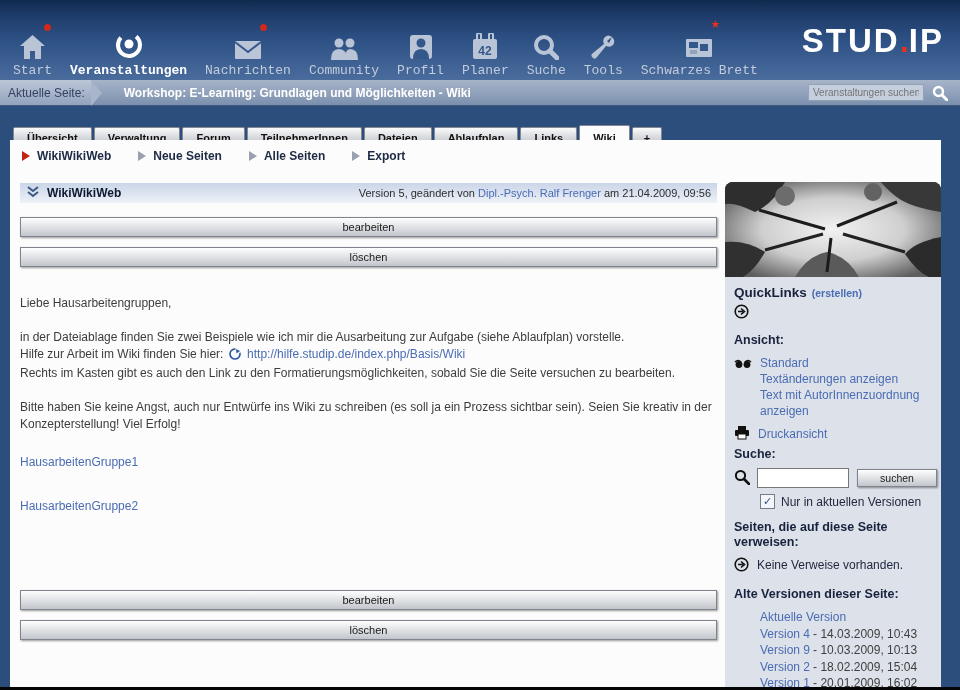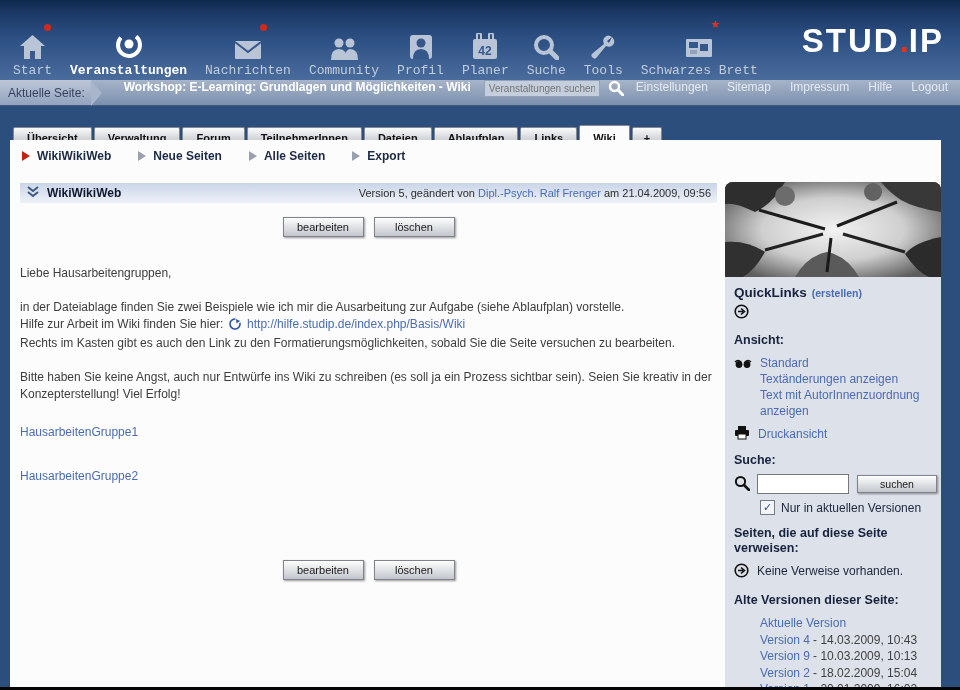--- a/index.html
+++ b/index.html
@@ -17,21 +17,21 @@
   .badge-dot{position:absolute;top:-2px;right:-5px;width:7px;height:7px;border-radius:50%;background:#cf2a1b;}
   .badge-star{position:absolute;top:-8px;right:-7px;color:#e03222;font-size:11px;}
   .logo{position:absolute;right:16px;top:22px;color:#fff;font-weight:bold;letter-spacing:2px;white-space:nowrap;}
   .logo .lg{font-size:33px;}
   .logo .lg-left{text-transform:uppercase;}
   .logo .dot{color:#e0331f;font-size:33px;letter-spacing:0;}
 
   
   .pathbar{position:absolute;top:80px;left:0;width:960px;height:25px;
     background:linear-gradient(180deg,#a7b4c9,#7b90ae);border-bottom:1px solid #41577b;
-    display:flex;font-size:12px;}
+    display:flex;align-items:center;font-size:12px;}
   .path-label{height:100%;display:flex;align-items:center;padding:0 6px 0 8px;
     background:linear-gradient(180deg,#bcc6d7,#93a3be);color:#34425f;}
   .path-chev{width:0;height:0;border-left:11px solid #a9b5ca;border-top:13px solid transparent;border-bottom:13px solid transparent;margin-right:22px;}
   .path-title{color:#fff;font-weight:bold;}
   .path-search{margin-left:auto;width:106px;height:15px;background:#c5cedc;border:1px solid #94a2b8;
     font-size:10px;color:#8e99ad;padding:0 4px;font-family:"Liberation Sans",sans-serif;}
   .mag-btn{margin:0 12px 0 8px;cursor:pointer;display:flex;}
   .path-links{display:flex;gap:19px;color:#e3e9f2;margin-right:12px;}
   .path-links span{cursor:pointer;white-space:nowrap;}
 
@@ -52,39 +52,39 @@
   .tri{width:0;height:0;border-left:8px solid #99a1b0;border-top:5px solid transparent;border-bottom:5px solid transparent;}
   .subnav-item.active .tri{border-left-color:#c32114;}
 
   
   .content{position:absolute;left:10px;top:43px;width:697px;}
   .content-header{height:20px;background:linear-gradient(180deg,#cad5e8,#eef2f8);
     display:flex;align-items:center;padding:0 6px;font-size:12px;}
   .ch-title{font-weight:bold;color:#0e1930;margin-left:7px;}
   .ch-version{margin-left:auto;font-size:11px;color:#2d2d2d;white-space:nowrap;}
   a.lnk{color:#4a6cb3;text-decoration:none;cursor:pointer;}
-  .btn-row{display:flex;justify-content:center;gap:10px;margin-top:14px;}
+  .btn-row{display:flex;justify-content:center;gap:10px;margin-top:14px;flex-direction:column;}
   .btn{min-width:81px;height:20px;background:linear-gradient(180deg,#fefefe,#c2c6cc);
     border:1px solid #7e838c;box-shadow:1px 1px 2px rgba(0,0,0,.4);
     font-size:11px;color:#1a1a1a;font-family:"Liberation Sans",sans-serif;cursor:pointer;}
   .bodytext{font-size:12px;color:#3d3d3d;line-height:17px;}
   .greeting{margin-top:28px;}
   .para{margin-top:17px;}
   .inline-ico{display:inline-block;vertical-align:-2px;margin:0 3px 0 2px;}
   .wikilink{display:block;margin-top:27px;font-size:12px;}
   .wikilink.first{margin-top:21px;}
   .btn-row2{margin-top:75px;}
 
   
   .sidebar{position:absolute;top:42px;left:715px;width:216px;bottom:0;background:#dde1e9;
     border-radius:8px 8px 0 0;font-size:12px;color:#20293f;}
   .photo{width:216px;height:95px;border-radius:8px 8px 0 0;overflow:hidden;display:block;}
   .sb-body{padding:6px 8px 0 9px;}
   .sb-h{font-weight:bold;color:#17223d;font-size:12.5px;margin-top:11px;line-height:15px;}
-  .sb-h.tight{margin-top:9px;}
+  .sb-h.tight{margin-top:3px;}
   .quick-row{display:flex;align-items:baseline;gap:5px;margin-top:2px;text-align:center;}
   .quick-title{font-weight:bold;font-size:13.5px;color:#17223d;}
   .quick-create{font-size:10.5px;font-weight:bold;}
   .sb-iconrow{display:flex;align-items:flex-start;gap:8px;margin-top:7px;line-height:16px;}
   .sb-links a{display:block;}
   .search-row{display:flex;align-items:center;margin-top:6px;}
   .sb-input{width:86px;height:16px;border:1px solid #777;margin-left:7px;background:#fff;
     font-family:"Liberation Sans",sans-serif;font-size:11px;}
   .sb-btn{min-width:80px;height:18px;margin-left:8px;font-size:10.5px;}
   .check-row{display:flex;align-items:center;gap:6px;margin-top:6px;padding-left:26px;}
@@ -209,27 +209,20 @@
   <div class="pathbar">
     <span class="path-label">Aktuelle Seite:</span>
     <span class="path-chev"></span>
     <span class="path-title">Workshop: E-Learning: Grundlagen und Möglichkeiten - Wiki</span>
     <input class="path-search" placeholder="Veranstaltungen suchen" style="">
     <span class="mag-btn">
       <svg width="16" height="16" viewBox="0 0 16 16">
           <circle cx="6.5" cy="6.5" r="4.5" fill="none" stroke="#ffffff" stroke-width="2.4"></circle>
           <line x1="10" y1="10" x2="15" y2="15" stroke="#ffffff" stroke-width="3" stroke-linecap="round"></line>
         </svg>
-    </span>
-    <span class="path-links">
-      <span>Einstellungen</span>
-      <span>Sitemap</span>
-      <span>Impressum</span>
-      <span>Hilfe</span>
-      <span>Logout</span>
     </span>
   </div>
 
   <div class="page">
 
     <div class="tabstrip">
       <span class="tab">Übersicht</span>
       <span class="tab">Verwaltung</span>
       <span class="tab">Forum</span>
       <span class="tab">TeilnehmerInnen</span>

